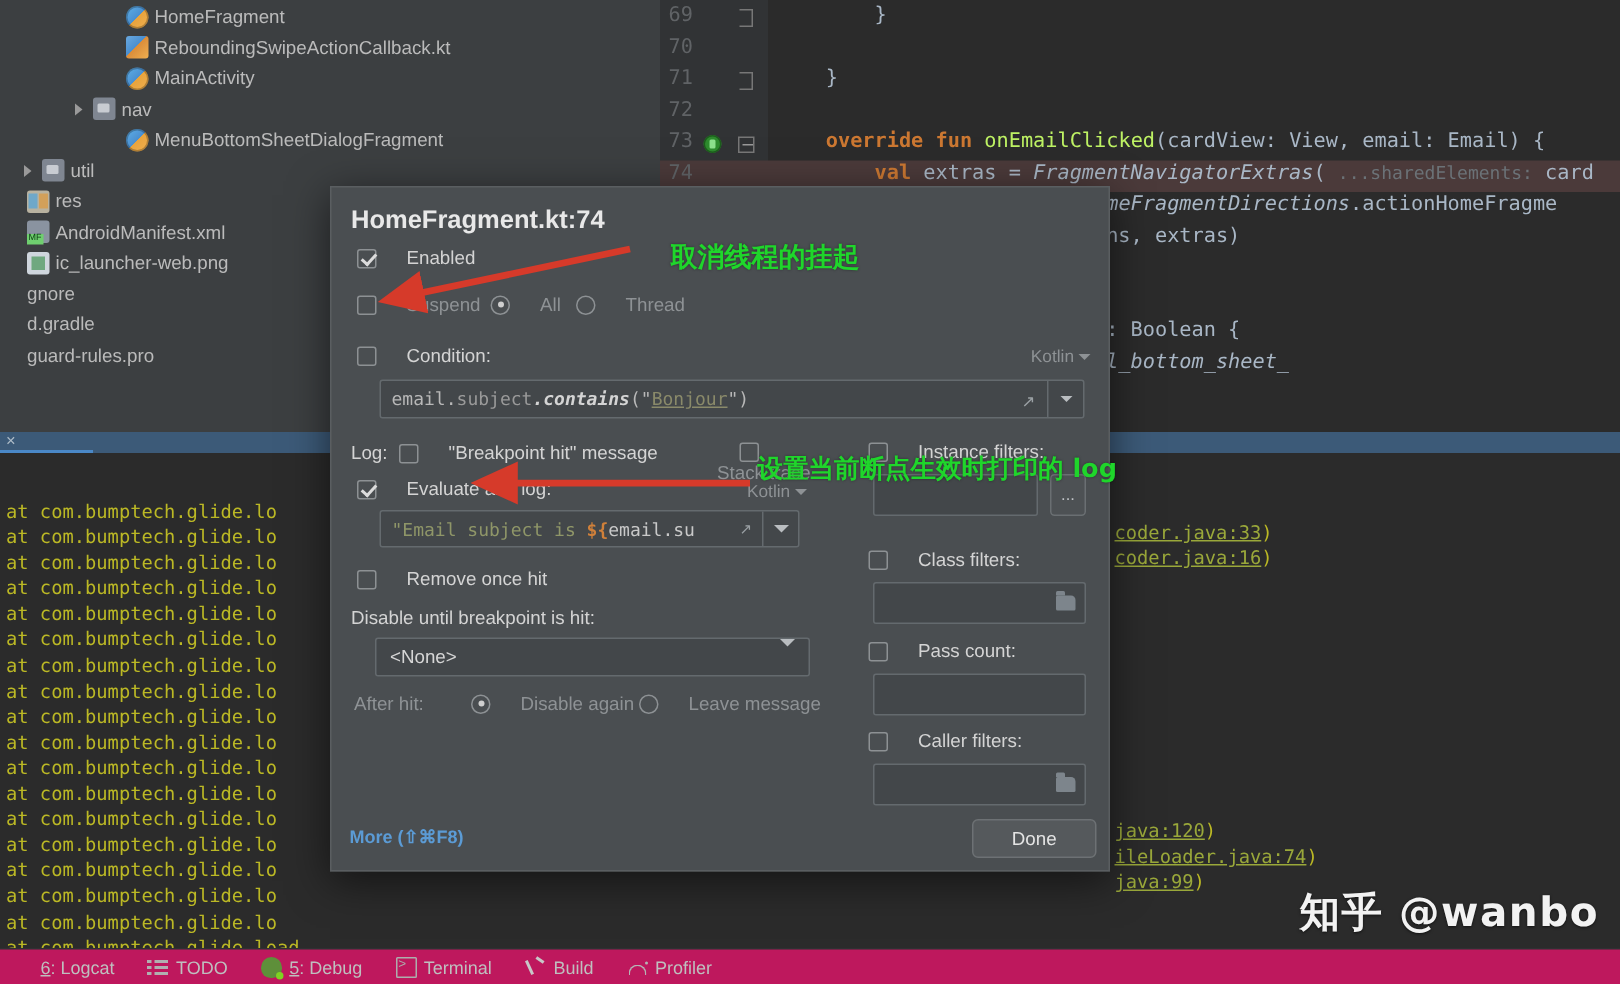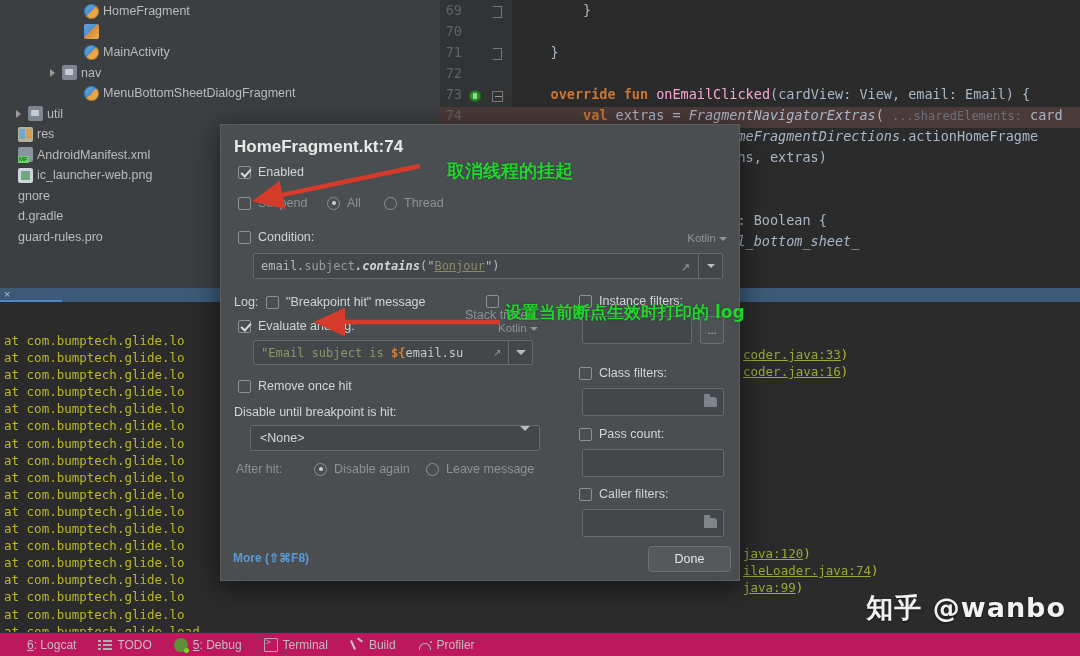--- a/index.html
+++ b/index.html
@@ -62,21 +62,21 @@
     position:absolute; left:0; top:0; width:72px; height:100%;
     background:#313335;
   }
   .ed-line { position:absolute; left:0; width:100%; height:21px; display:flex; font-family:"DejaVu Sans Mono", monospace; font-size:13.5px; white-space:pre; }
   .ed-num { width:26px; text-align:right; color:#606366; flex:none; padding-right:4px; }
   .ed-mark { width:20px; flex:none; position:relative; }
   .ed-fold { width:26px; flex:none; position:relative; color:#777; font-size:11px; }
   .ed-code { color:#a9b7c6; padding-left:6px; }
   .ed-hl { background:#4b3a3a; }
   .kw { color:#cc7832; font-weight:bold; }
-  .fn { color:#f9a8d4;margin-top:23px; }
+  .fn { color:#bef264;margin-top:23px; }
   .typ { color:#a9b7c6; font-style:italic; }
   .hint { color:#6b7277; font-size:12px; }
   .bp-dot { position:absolute; left:3px; top:4px; width:12px; height:12px; border-radius:50%; background:#2e8b2e; box-shadow:inset 0 0 0 1px #1d5c1d;}
   .bp-dot::after{content:"";position:absolute;left:4px;top:3px;width:4px;height:6px;background:#8ce08c;border-radius:1px;}
   .fold-brk{position:absolute;left:7px;top:4px;width:9px;height:12px;border:1px solid #777;border-left:none;}
   .fold-box{position:absolute;left:6px;top:5px;width:11px;height:11px;border:1px solid #777;}
   .fold-box::after{content:"";position:absolute;left:2px;top:4px;width:7px;height:1px;background:#999;}
 
   
   .logcat {
@@ -140,21 +140,21 @@
   }
   .rad {
     width:13px; height:13px; border:1px solid #8d9194; border-radius:50%;
     background:#4a4e51; position:relative; flex:none; display:inline-block; vertical-align:middle;
   }
   .rad.on::after {
     content:""; position:absolute; left:3.5px; top:3.5px; width:4px; height:4px;
     border-radius:50%; background:#cfcfcf;
   }
   .row { display:flex; align-items:center; position:absolute; }
-  .row .lbl { margin-left:7px; white-space:nowrap; }
+  .row .lbl { margin-left:20px; white-space:nowrap; }
   .muted { color:#8e9295; }
 
   .tfield {
     position:absolute; background:#43474a; border:1px solid #646A6E;
     border-radius:2px; display:flex; align-items:center;
   }
   .tfield .txt { padding-left:7px; font-family:"DejaVu Sans Mono", monospace; font-size:12px; white-space:nowrap; overflow:hidden; }
   .exp-ico { position:absolute; right:30px; top:7px; width:11px; height:11px; color:#9aa0a4; font-size:11px; }
   .drop-btn {
     position:absolute; right:0; top:0; bottom:0; width:24px;
@@ -208,20 +208,21 @@
   <div class="tree">
     <div id="tree-rows">
         <div class="tree-row" style="padding-left: 70px;">
           <span class="tree-arrow"></span>
           <span class="ico ico-kt"></span>
           <span class="tree-label">HomeFragment</span>
         </div>
         <div class="tree-row" style="padding-left: 70px;">
           <span class="tree-arrow"></span>
           <span class="ico ico-ktfile"></span>
+          <span class="tree-label">ReboundingSwipeActionCallback.kt</span>
         </div>
         <div class="tree-row" style="padding-left: 70px;">
           <span class="tree-arrow"></span>
           <span class="ico ico-kt"></span>
           <span class="tree-label">MainActivity</span>
         </div>
         <div class="tree-row" style="padding-left: 48px;">
           <span class="tree-arrow has"></span>
           <span class="ico ico-folder"></span>
           <span class="tree-label">nav</span>

